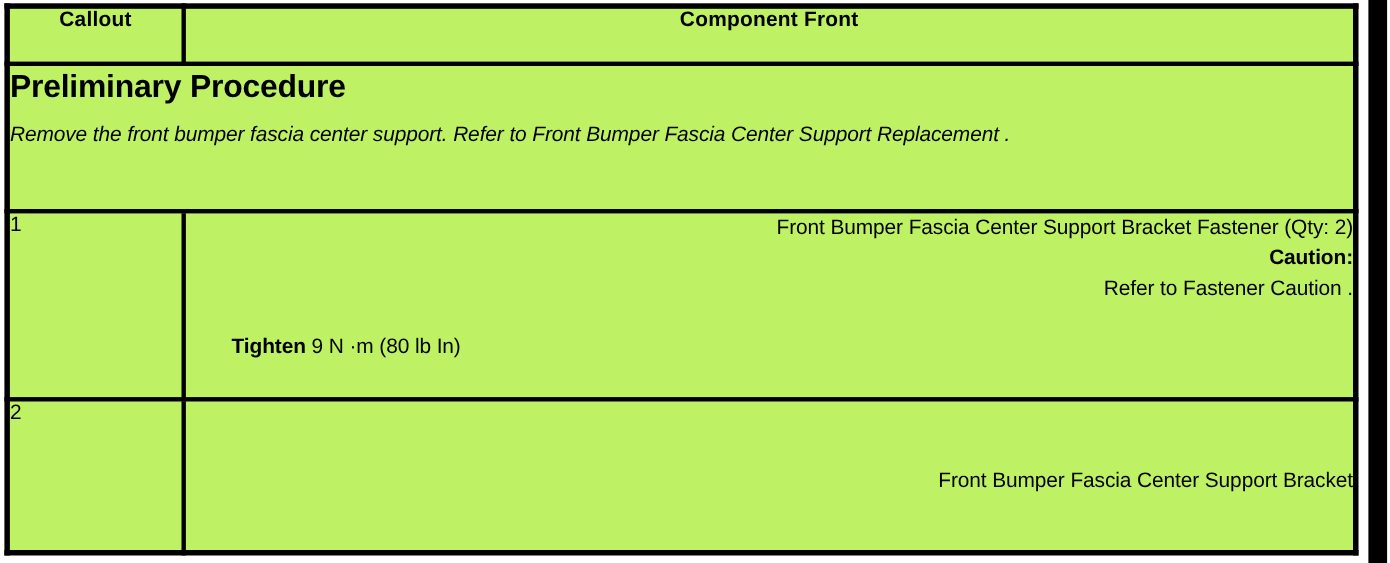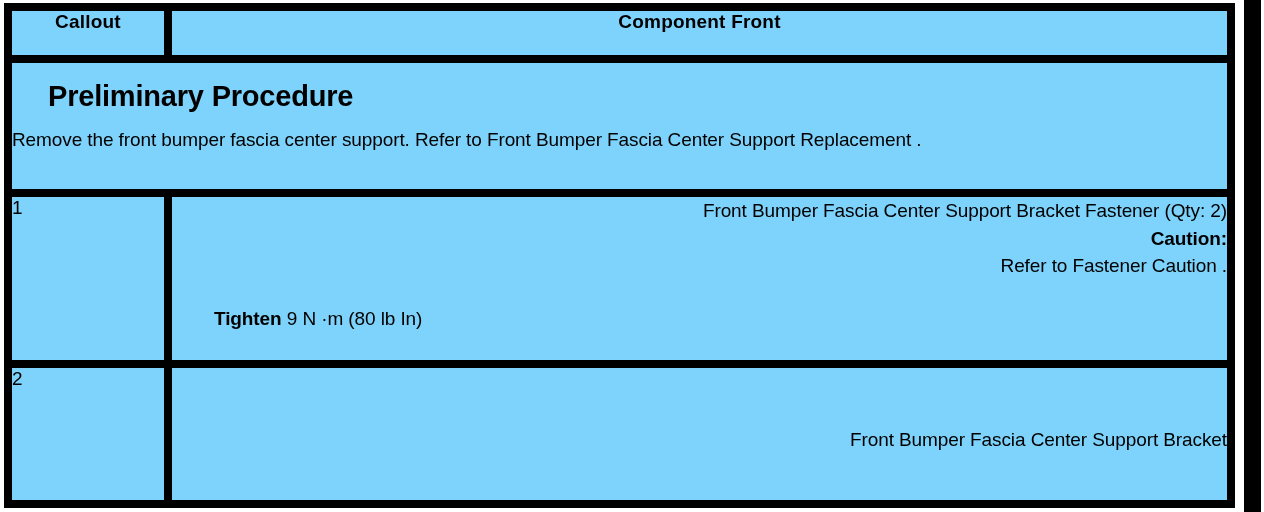--- a/index.html
+++ b/index.html
@@ -41,24 +41,24 @@
     width: 1231px;
     height: 500px;
     border-collapse: collapse;
     border: 5px solid #000000;
     background: #ffffff;
     table-layout: fixed;
   }
 
   .callout-table td,
   .callout-table th {
-    border: 8px solid #000000;
+    border: 4px solid #000000;
     vertical-align: top;
     padding: 0;
-    background: #7dd3fc;
+    background: #bef264;
   }
 
   .col-callout { width: 160px; }
   .col-name    { width: auto;  }
 
   
   .hdr-row { height: 52px; }
 
   .hdr-cell {
     text-align: center;
@@ -75,31 +75,31 @@
   .prelim-cell {
     padding: 14px 14px 10px 14px;
     vertical-align: top;
   }
 
   .prelim-title {
     font-size: 29px;
     font-weight: bold;
     line-height: 1.05;
     letter-spacing: -0.2px;
-    margin: 18px 0 18px 0;
+    margin: 4px 0 18px 0;
     white-space: nowrap;
-    padding-left: 36px;
   }
 
   .prelim-text {
     font-size: 19px;
     line-height: 1.2;
     margin: 0;
     white-space: nowrap;
     letter-spacing: -0.1px;
+    font-style: italic;
   }
 
   
   .data-row-1 { height: 171px; }
   .data-row-2 { height: 140px; }
 
   .callout-cell {
     font-size: 19px;
     padding: 0 0 0 17px;
     vertical-align: middle;

